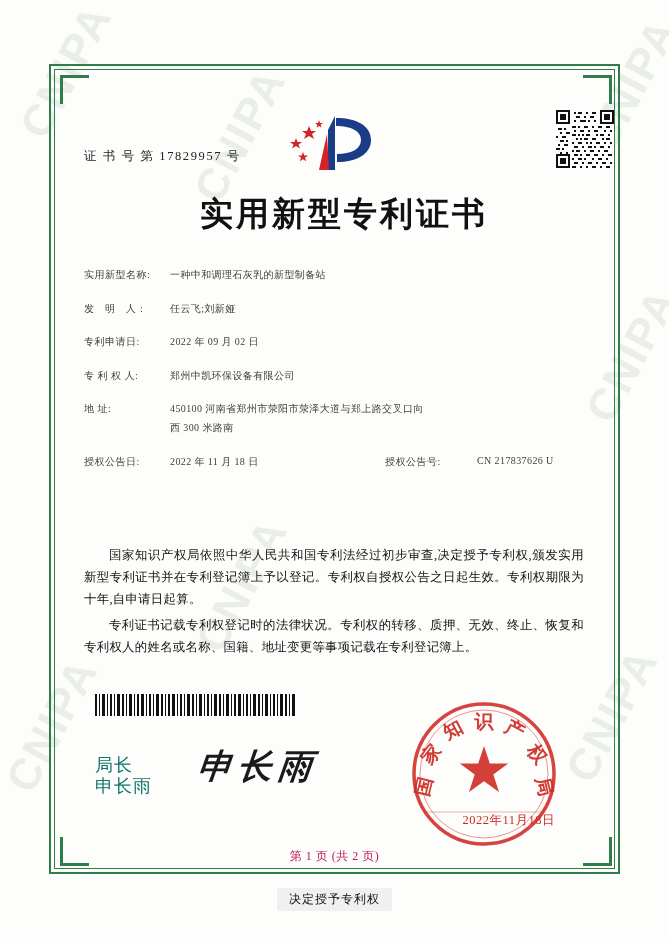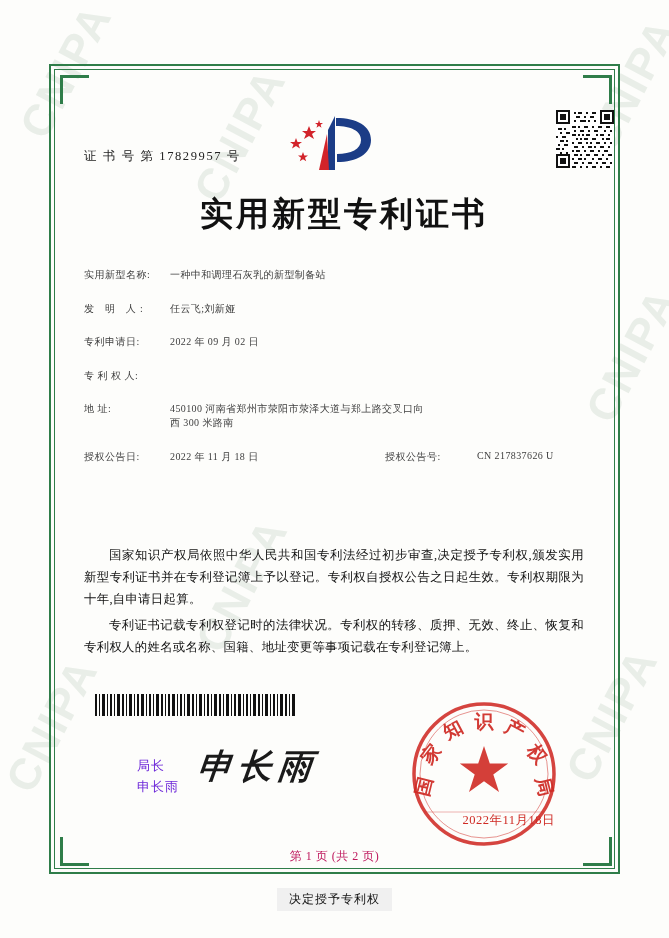--- a/index.html
+++ b/index.html
@@ -120,21 +120,21 @@
     width: 86px;
     flex: 0 0 86px;
     letter-spacing: 0.5px;
     white-space: nowrap;
   }
   .row .label.sp3  { letter-spacing: 4.2px; }
   .row .value {
     flex: 1;
     letter-spacing: 0.4px;
   }
-  .row .value .line2 { display: block; }
+  .row .value .line2 { display: block; margin-top: 5px; }
   .row.two .value { flex: 0 0 215px; }
   .row.two .label2 {
     flex: 0 0 92px;
     white-space: nowrap;
     letter-spacing: 0.5px;
   }
   .row.two .value2 { flex: 1; letter-spacing: 0.4px; }
 
   
   .paragraphs {
@@ -156,25 +156,24 @@
   .barcode {
     position: absolute;
     left: 95px; top: 694px;
     width: 200px; height: 22px;
   }
 
   
   .sig-label {
     position: absolute;
     left: 95px; top: 755px;
-    font-size: 13px;
+    font-size: 18px;
     line-height: 21px;
-    color: #6d28d9;
+    color: #0f766e;
     letter-spacing: 1px;
-    margin-left: 42px;
   }
   .sig-script {
     position: absolute;
     left: 198px; top: 744px;
     font-size: 34px;
     font-family: "Liberation Serif", serif;
     font-style: italic;
     font-weight: bold;
     color: #1a1a1a;
     letter-spacing: 6px;
@@ -382,20 +381,21 @@
     </div>
 
 
     <div class="row">
       <div class="label">专利申请日:</div>
       <div class="value">2022 年 09 月 02 日</div>
     </div>
 
     <div class="row">
       <div class="label">专 利 权 人:</div>
+      <div class="value">郑州中凯环保设备有限公司</div>
     </div>
 
     <div class="row">
       <div class="label">地      址:</div>
       <div class="value">
         <span>450100 河南省郑州市荥阳市荥泽大道与郑上路交叉口向</span>
         <span class="line2">西 300 米路南</span>
       </div>
     </div>
 

